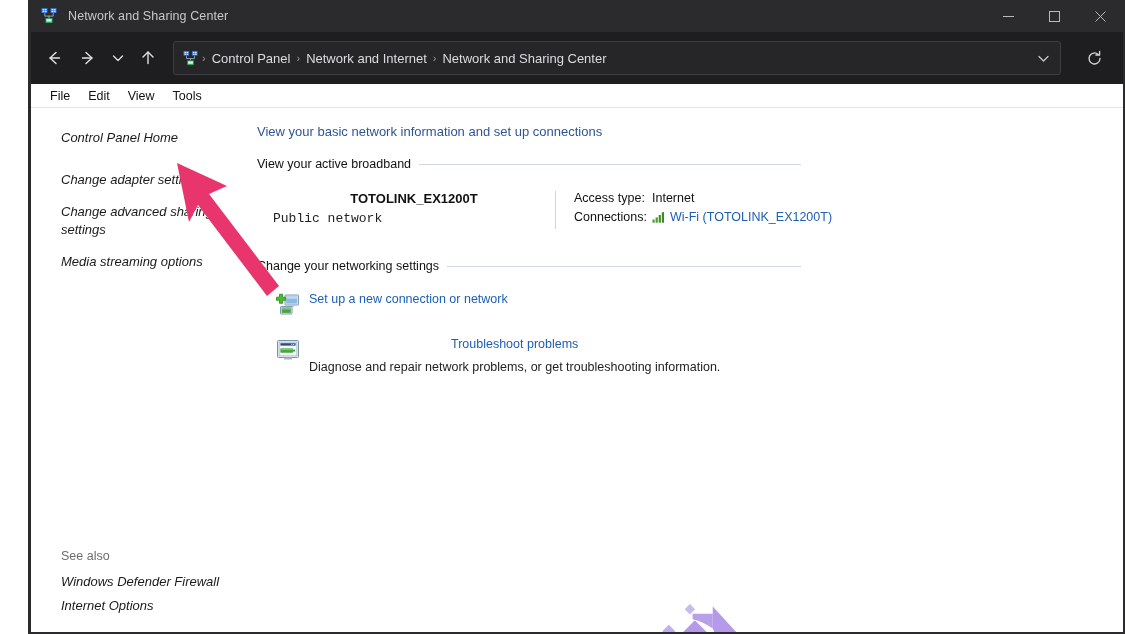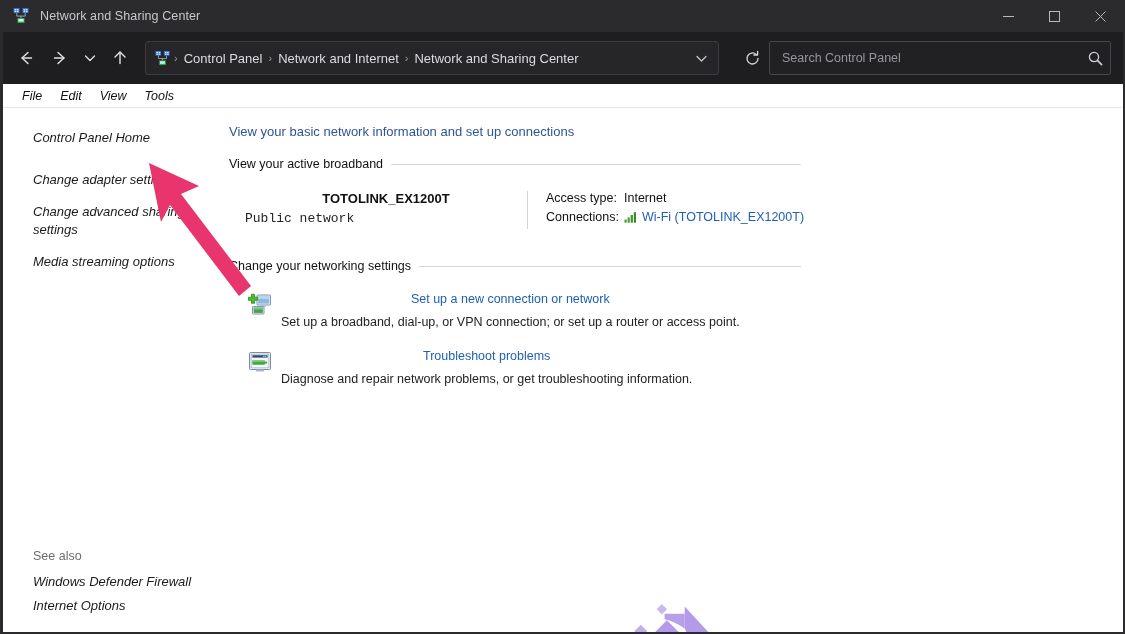--- a/index.html
+++ b/index.html
@@ -18,20 +18,21 @@
   
   #window {
     position: absolute;
     inset: 0;
     background: #e5e5e5;
     border-left: 3px solid #2b2b2e;
     border-right: 2px solid #2b2b2e;
     border-bottom: 2px solid #2b2b2e;
     box-sizing: border-box;
     overflow: hidden;
+    margin-left: 28px;
   }
 
   
   #titlebar {
     height: 32px;
     background: #2b2b2e;
     display: flex;
     align-items: center;
     position: relative;
   }
@@ -166,21 +167,20 @@
     align-items: center;
     padding-left: 10px;
     border-bottom: 1px solid #e6e6e6;
     box-sizing: border-box;
   }
   .menu-item {
     font-size: 12.5px;
     color: #111111;
     padding: 2px 9px;
     white-space: nowrap;
-    font-style: italic;
   }
 
   
   #content {
     display: flex;
     height: 526px;
     background: #ffffff;
     position: relative;
   }
 
@@ -425,29 +425,20 @@
       </span>
     </div>
 
     <div id="refresh-btn">
       <svg width="17" height="17" viewBox="0 0 17 17">
         <path d="M14 8.5 A5.5 5.5 0 1 1 12.2 4.4" fill="none" stroke="currentColor" stroke-width="1.3" stroke-linecap="round"></path>
         <path d="M13.6 1.3 L13.6 5 L9.9 5" fill="none" stroke="currentColor" stroke-width="1.3" stroke-linecap="round" stroke-linejoin="round"></path>
       </svg>
     </div>
 
-    <div id="searchbox">
-      <input id="search-input" type="text" placeholder="Search Control Panel" style="">
-      <span id="search-icon-wrap">
-        <svg width="17" height="17" viewBox="0 0 17 17">
-          <circle cx="7" cy="7" r="4.6" fill="none" stroke="currentColor" stroke-width="1.3"></circle>
-          <path d="M10.4 10.4 L14.6 14.6" stroke="currentColor" stroke-width="1.6" stroke-linecap="round"></path>
-        </svg>
-      </span>
-    </div>
   </div>
 
   <div id="menubar">
     <div class="menu-item">File</div>
     <div class="menu-item">Edit</div>
     <div class="menu-item">View</div>
     <div class="menu-item">Tools</div>
   </div>
 
   <div id="content">
@@ -512,21 +503,20 @@
             <rect x="11.2" y="4.2" width="11" height="7.4" fill="#8fb8df"></rect>
             <rect x="11.2" y="4.2" width="11" height="2.6" fill="#bcd8f0"></rect>
             <rect x="14.5" y="13" width="4.5" height="2" fill="#b9c7d6"></rect>
             <rect x="5.5" y="14.5" width="11.5" height="7.5" rx="0.6" fill="#e8eef6" stroke="#6f8db0" stroke-width="0.9"></rect>
             <rect x="6.7" y="15.6" width="9.1" height="5.3" fill="#4e9f4a"></rect>
             <rect x="6.7" y="15.6" width="9.1" height="2" fill="#7dc478"></rect>
             <path d="M4.5 2.2 L7.6 2.2 L7.6 5.2 L10.6 5.2 L10.6 8.3 L7.6 8.3 L7.6 11.3 L4.5 11.3 L4.5 8.3 L1.5 8.3 L1.5 5.2 L4.5 5.2 Z" fill="#4cbb2f" stroke="#2e8a18" stroke-width="0.8" stroke-linejoin="round"></path>
           </svg>
           <div>
             <a class="task-link">Set up a new connection or network</a>
-            <div class="task-desc">Set up a broadband, dial-up, or VPN connection; or set up a router or access point.</div>
           </div>
         </div>
 
         <div class="task">
           <svg class="task-icon" viewBox="0 0 26 26">
             <rect x="2.5" y="3.5" width="21" height="17" rx="1" fill="#dfe7ef" stroke="#7d8fa4" stroke-width="1"></rect>
             <rect x="4.2" y="5.2" width="17.6" height="13.6" fill="#f3f7fb" stroke="#9fb2c6" stroke-width="0.6"></rect>
             <rect x="5.4" y="6.2" width="15.2" height="2.4" fill="#2f4d72"></rect>
             <rect x="16.2" y="6.8" width="1.2" height="1.2" fill="#9fd8f5"></rect>
             <rect x="18" y="6.8" width="1.2" height="1.2" fill="#9fd8f5"></rect>

